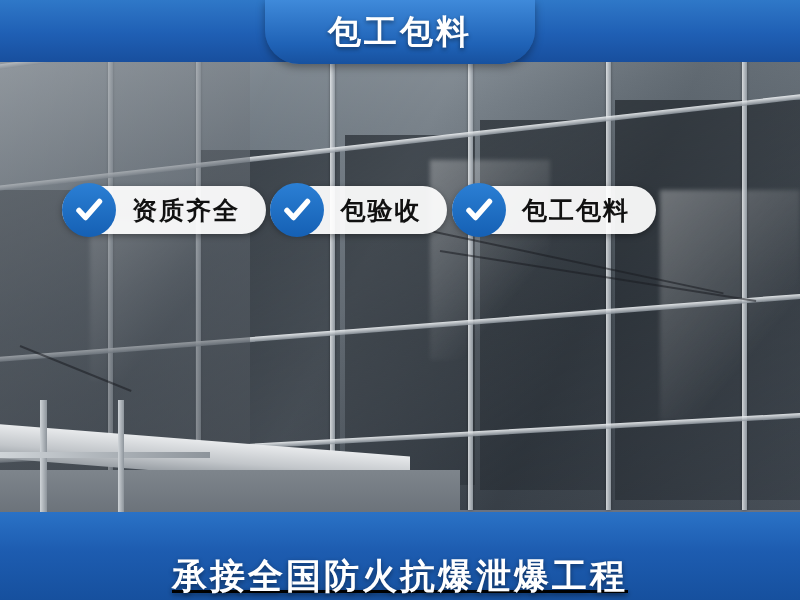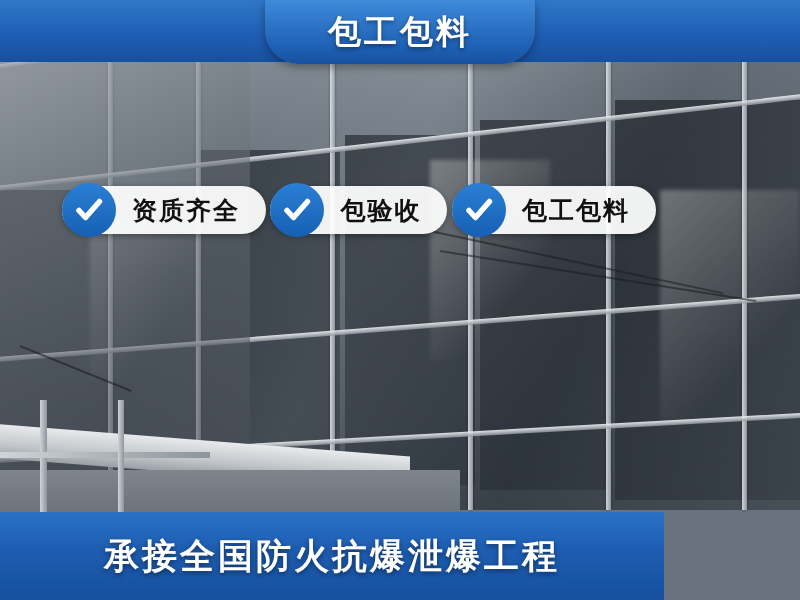--- a/index.html
+++ b/index.html
@@ -194,25 +194,26 @@
     font-size: 25px;
     font-weight: bold;
     letter-spacing: 2px;
     white-space: nowrap;
   }
 
   
   .bottom-bar {
     position: absolute;
     left: 0; bottom: 0;
-    width: 664px; height: 88px;
+    width: 800px; height: 88px;
     background: linear-gradient(180deg, #2a72c6 0%, #1d5cb0 45%, #16509e 100%);
     display: flex;
-    align-items: center;
+    align-items: flex-end;
     justify-content: center;
+    text-decoration: underline;
   }
   .bottom-text {
     color: #ffffff;
     font-size: 35px;
     font-weight: bold;
     letter-spacing: 3px;
     text-shadow: 0 2px 5px rgba(0,0,0,0.45);
   }
 </style>
 </head>

